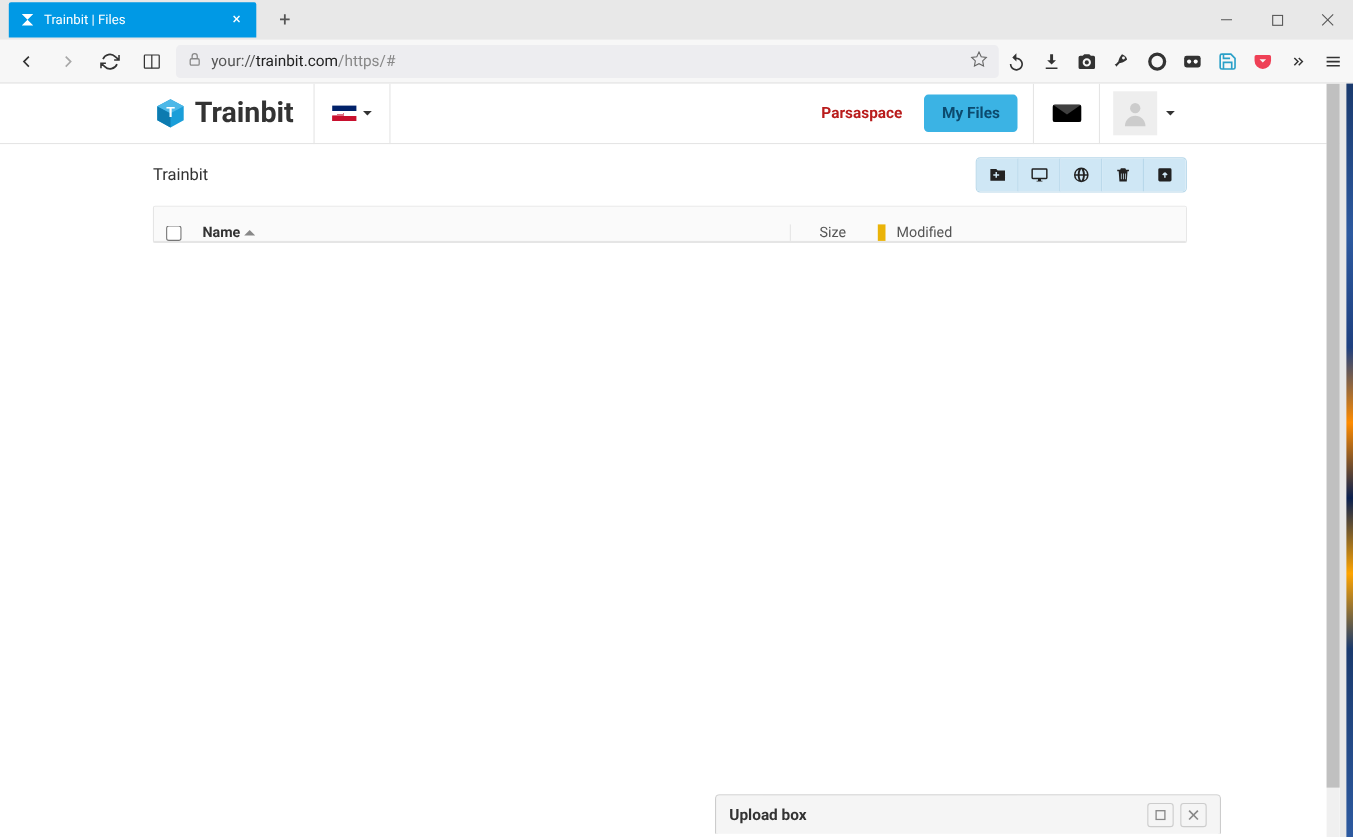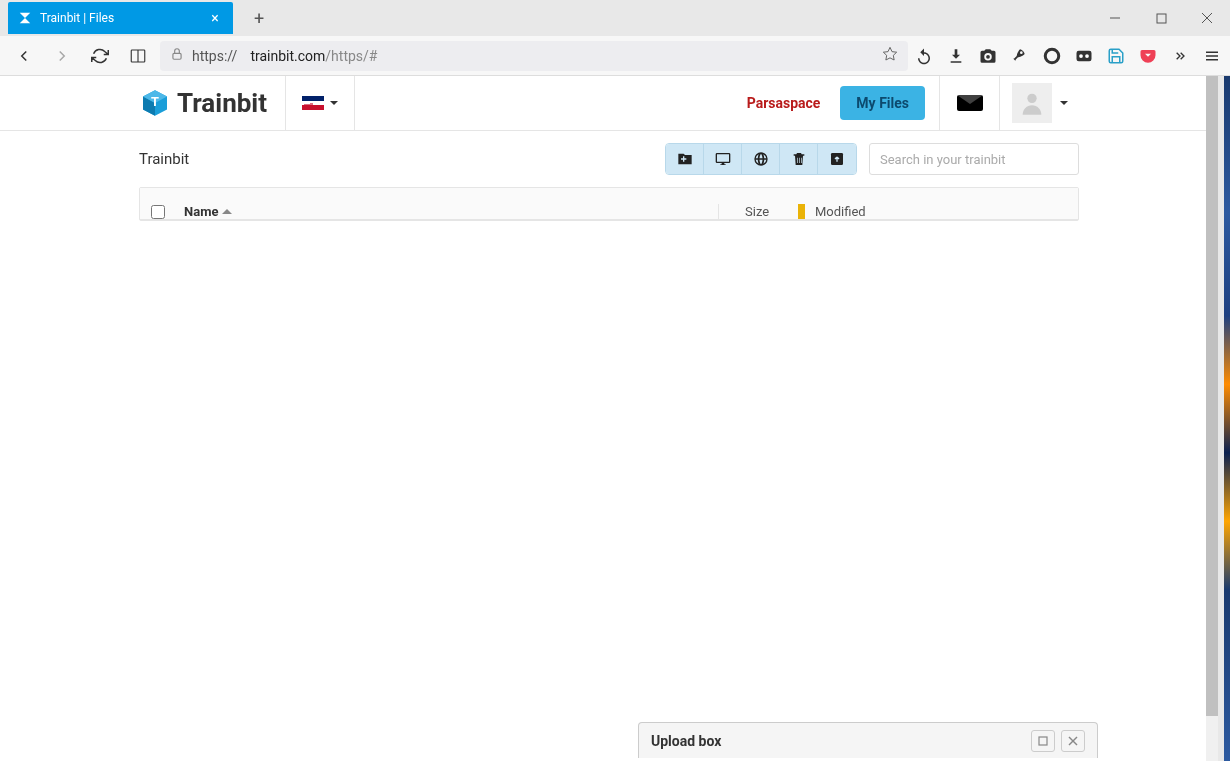--- a/index.html
+++ b/index.html
@@ -15,21 +15,21 @@
 .new-tab { width: 28px; height: 28px; display: flex; align-items: center; justify-content: center; font-size: 18px; color: #555; margin-left: 12px; cursor: pointer; }
 .window-controls { margin-left: auto; display: flex; }
 .window-btn { width: 46px; height: 32px; display: flex; align-items: center; justify-content: center; color: #555; cursor: pointer; }
 
 .addr-bar { display: flex; align-items: center; height: 40px; background: #f7f7f7; border-bottom: 1px solid #ddd; padding: 0 8px; gap: 6px; }
 .nav-btn { width: 32px; height: 32px; display: flex; align-items: center; justify-content: center; color: #555; cursor: pointer; border-radius: 4px; }
 .nav-btn.disabled { opacity: 0.4; }
 .url-box { flex: 1; height: 30px; background: #ededf0; border-radius: 4px; display: flex; align-items: center; padding: 0 10px; font-size: 14px; color: #555; gap: 8px; }
 .url-lock { color: #888; }
 .url-text { flex: 1; }
-.url-text .host { color: #222; margin-left: 13px; }
+.url-text .host { color: #222; }
 .url-text .rest { color: #888; }
 .star-btn { color: #666; }
 .ext-icons { display: flex; gap: 12px; align-items: center; }
 .ext-icon { width: 20px; height: 20px; display: flex; align-items: center; justify-content: center; cursor: pointer; }
 
 
 .page { background: #fff; height: calc(761px - 76px); overflow: hidden; position: relative; border-right: 12px solid #e8e8e8; }
 .page-scrollbar { position: absolute; right: 0; top: 0; width: 12px; height: 100%; background: #f0f0f0; }
 .page-scrollbar-thumb { background: #c0c0c0; width: 12px; height: 640px; }
 
@@ -63,21 +63,21 @@
 
 .file-table { width: 940px; margin: 0 auto; border: 1px solid #e5e5e5; border-radius: 2px; }
 .ft-header { display: flex; height: 32px; align-items: flex-end; background: #fafafa; border-bottom: 1px solid #e5e5e5; font-size: 13px; color: #555; }
 .ft-check { width: 36px; display: flex; align-items: center; justify-content: center; }
 .ft-check input { width: 14px; height: 14px; }
 .ft-name { flex: 1; padding-left: 8px; font-weight: 700; color: #333; display: flex; align-items: center; gap: 4px; cursor: pointer; }
 .sort-caret { border-bottom: 5px solid #888; border-left: 5px solid transparent; border-right: 5px solid transparent; }
 .ft-size { width: 80px; border-left: 1px solid #e5e5e5; padding-left: 26px; }
 .ft-mod { width: 280px; border-left: 7px solid #eab308; padding-left: 10px; }
 
-.upload-box { position: absolute; bottom: 3px; right: 120px; width: 460px; height: 36px; background: #f5f5f5; border: 1px solid #ccc; border-bottom: none; border-radius: 4px 4px 0 0; display: flex; align-items: center; padding: 0 12px; font-size: 14px; font-weight: 700; color: #333; }
+.upload-box { position: absolute; bottom: 3px; right: 108px; width: 460px; height: 36px; background: #f5f5f5; border: 1px solid #ccc; border-bottom: none; border-radius: 4px 4px 0 0; display: flex; align-items: center; padding: 0 12px; font-size: 14px; font-weight: 700; color: #333; }
 .upload-box-spacer { flex: 1; }
 .upload-btn { width: 24px; height: 22px; border: 1px solid #ccc; border-radius: 3px; display: flex; align-items: center; justify-content: center; margin-left: 6px; cursor: pointer; color: #888; font-size: 11px; }
 
 
 .right-edge { position: absolute; right: 0; top: 76px; width: 6px; bottom: 0; background: linear-gradient(to bottom, #1a3a6e, #2d5aa0 20%, #1e4080 35%, #ff8c00 45%, #0a2050 55%, #ffa500 65%, #1a3a6e 75%, #2d5aa0); }
 </style>
 </head>
 <body>
 
 <div class="browser-chrome">
@@ -135,21 +135,21 @@
         </svg>
     </div>
     <div class="url-box">
       <span class="url-lock">
         <svg width="14" height="14" viewBox="0 0 24 24" fill="none" stroke="#888" stroke-width="2">
             <rect x="5" y="11" width="14" height="10" rx="2"></rect>
             <path d="M8 11V7a4 4 0 018 0v4"></path>
           </svg>
       </span>
       <span class="url-text">
-        <span>https://</span><span class="host">trainbit.com</span><span class="rest">/https/#</span>
+        <span>your://</span><span class="host">trainbit.com</span><span class="rest">/https/#</span>
       </span>
       <span class="star-btn">
         <svg width="16" height="16" viewBox="0 0 24 24" fill="none" stroke="#666" stroke-width="1.5">
             <polygon points="12 2 15 8.5 22 9.3 17 14 18.2 21 12 17.8 5.8 21 7 14 2 9.3 9 8.5 12 2"></polygon>
           </svg>
       </span>
     </div>
     <div class="ext-icons">
       <div class="ext-icon">
           <svg viewBox="0 0 24 24" width="18" height="18" fill="#333">
@@ -272,21 +272,20 @@
             <path d="M6 7h12l-1 14H7L6 7zm3-4h6l1 2h4v2H4V5h4l1-2zM9 10v8h1v-8H9zm3 0v8h1v-8h-1zm3 0v8h1v-8h-1z"></path>
           </svg>
       </div>
       <div class="action-btn">
         <svg viewBox="0 0 24 24">
             <rect x="3" y="3" width="18" height="18" rx="2"></rect>
             <path d="M12 16V9m0 0l-3 3m3-3l3 3" stroke="#cfe7f5" stroke-width="2" fill="none"></path>
           </svg>
       </div>
     </div>
-    <input class="search-box" placeholder="Search in your trainbit" style="">
   </div>
 
   <div class="file-table">
     <div class="ft-header">
       <div class="ft-check">
         <input type="checkbox" style="">
       </div>
       <div class="ft-name">
         <span>Name</span>
         <span class="sort-caret"></span>

